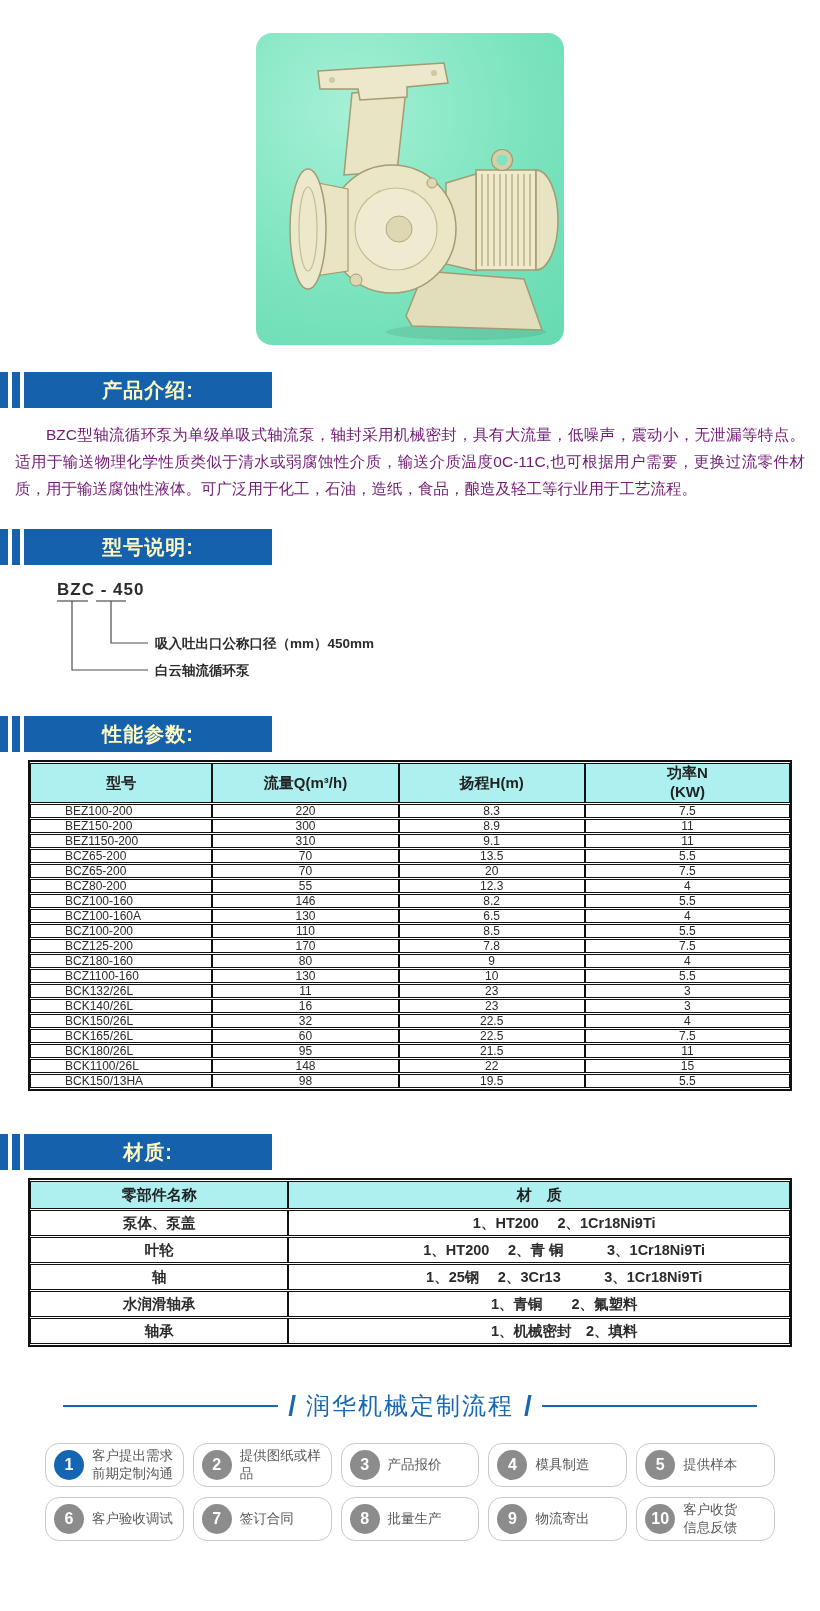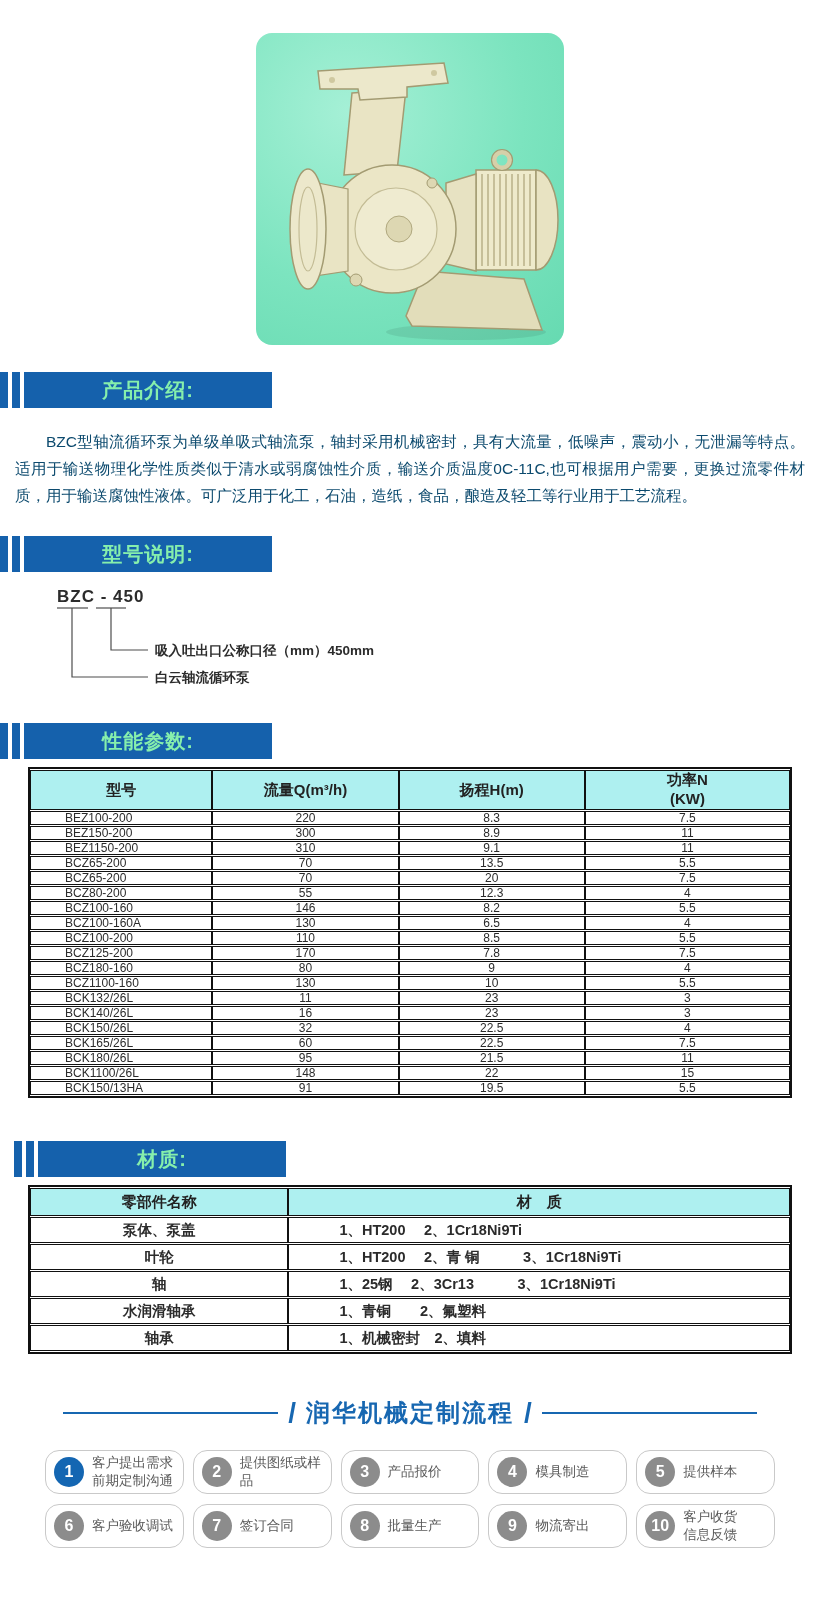--- a/index.html
+++ b/index.html
@@ -19,31 +19,31 @@
     border-radius: 16px;
     background: radial-gradient(circle at 30% 25%, #a5f0d6 0%, #7ce4bf 55%, #66dab1 100%);
     overflow: hidden;
   }
   .hero svg { display: block; width: 100%; height: 100%; }
 
   
   .sec-head { display: flex; height: 36px; margin-top: 27px; }
   .sec-head .stripe { width: 8px; background: #1561ac; margin-right: 4px; }
   .sec-head .bar {
-    width: 248px; background: #1561ac; color: #86efac;
+    width: 248px; background: #1561ac; color: #fef9c3;
     display: flex; align-items: center; justify-content: center;
     font-size: 20px; font-weight: bold; letter-spacing: 1px;
   }
 
   
   .intro-p {
-    margin: 20px 15px 0 15px;
+    margin: 13px 15px 0 15px;
     font-size: 15.5px; line-height: 27px;
     text-indent: 2em; text-align: justify;
-    color: #0c4a6e;
+    color: #701a75;
   }
 
   
   .model-svg { display: block; margin: 6px 0 0 0; }
   .model-svg text { fill: #2c2c2c; }
   .model-code { font-size: 17px; font-weight: bold; letter-spacing: 1px; }
   .model-callout { font-size: 13.5px; font-weight: bold; }
   .model-line { stroke: #4d4d4d; stroke-width: 1.2; fill: none; }
 
   
@@ -54,33 +54,33 @@
     height: 40px; background: #aef0f0;
     font-size: 15px; font-weight: bold; text-align: center; vertical-align: middle;
     white-space: pre-line; line-height: 1.25; color: #222;
   }
   .perf td { font-size: 12px; line-height: 12px; padding: 0; text-align: center; color: #2b2b2b; }
   .perf td.model-col { text-align: left; padding-left: 34px; }
 
   .mat th { height: 28px; background: #aef0f0; font-size: 15px; font-weight: bold; text-align: center; vertical-align: middle; color: #222; }
   .mat td { height: 26px; font-size: 14.5px; font-weight: bold; vertical-align: middle; color: #2b2b2b; }
   .mat td.part-col { text-align: center; }
-  .mat td.value-col { text-align: left; padding-left: 50px; }
-  .sec-head.mat-head { margin-top: 43px; margin-left: 14px; }
+  .mat td.value-col { text-align: center; padding-left: 50px; }
+  .sec-head.mat-head { margin-top: 43px; }
   .mat-frame { }
 
   
   .proc-title {
     margin-top: 42px; height: 34px;
     display: flex; align-items: center; justify-content: center;
     color: #1767b1;
   }
   .proc-title .rule { width: 215px; height: 2px; background: #1767b1; }
   .proc-title .slash { font-size: 28px; font-weight: bold; margin: 0 10px; }
-  .proc-title .txt { font-size: 24px; font-weight: bold; letter-spacing: 2px; }
+  .proc-title .txt { font-size: 24px; font-weight: normal; letter-spacing: 2px; }
 
   .steps {
     width: 730px; margin: 20px auto 0;
     display: grid; grid-template-columns: repeat(5, 1fr); gap: 10px 9px;
   }
   .step {
     height: 44px; background: #fff;
     border: 1px solid #c9c9c9; border-radius: 14px;
     display: flex; align-items: center; gap: 8px; padding: 0 4px 0 8px;
   }
@@ -319,21 +319,21 @@
 
         <tr>
           <td class="model-col">BCK1100/26L</td>
           <td>148</td>
           <td>22</td>
           <td>15</td>
         </tr>
 
         <tr>
           <td class="model-col">BCK150/13HA</td>
-          <td>91</td>
+          <td>98</td>
           <td>19.5</td>
           <td>5.5</td>
         </tr>
       </tbody>
   </table>
 </div>
 
 <div class="sec-head mat-head">
   <span class="stripe"></span>
   <span class="stripe"></span>

